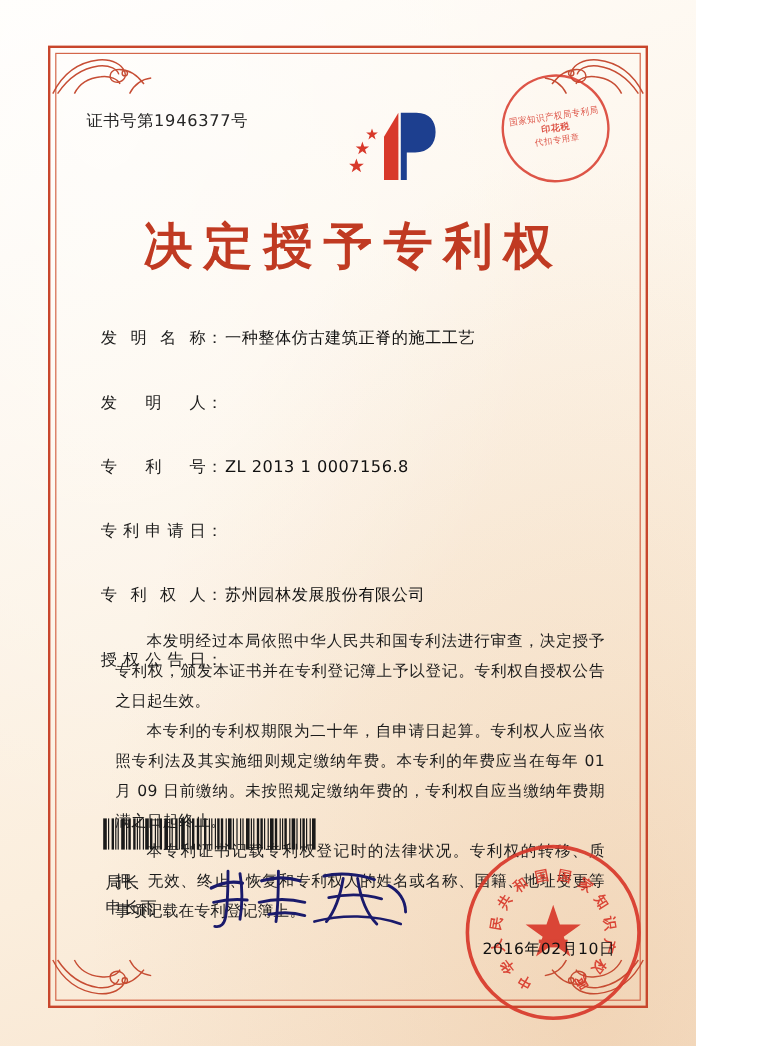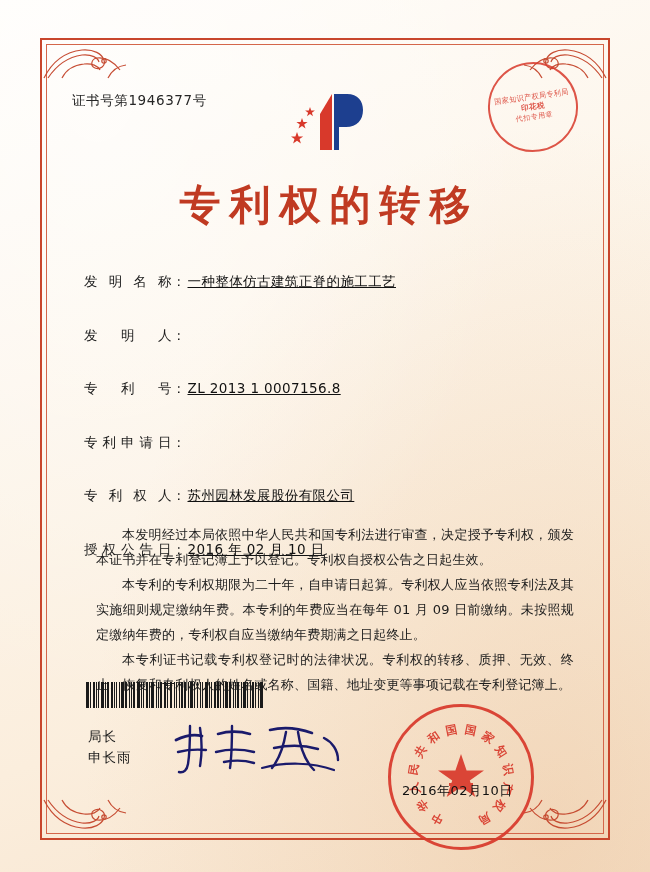--- a/index.html
+++ b/index.html
@@ -9,21 +9,21 @@
   body {
     width: 650px;
     height: 872px;
     background: #ffffff;
     font-family: "DejaVu Sans", "Liberation Sans", sans-serif;
     overflow: hidden;
   }
 
   .page {
     position: relative;
-    width: 650px;
+    width: 580px;
     height: 872px;
     background:
       linear-gradient(160deg, #fffdfa 0%, #fdf6ec 35%, #fbeedd 70%, #f7e3cd 100%);
     overflow: hidden;
   }
 
   
   .frame-outer {
     position: absolute;
     left: 40px;
@@ -144,21 +144,20 @@
   .field-label.spread {
     display: inline-block;
     width: 88px;
     text-align: justify;
     text-align-last: justify;
   }
   .field-sep { padding: 0 2px 0 0; }
   .field-value {
     letter-spacing: 0.4px;
     color: #111;
-    text-decoration: underline;
   }
 
   
   .body-text {
     position: absolute;
     left: 84px;
     right: 76px;
     top: 522px;
     font-size: 13px;
     line-height: 25px;
@@ -339,21 +338,21 @@
         <polygon points="19,19 20.2,22.5 23.9,22.5 20.9,24.7 22,28.2 19,26 16,28.2 17.1,24.7 14.1,22.5 17.8,22.5"></polygon>
       </g>
 
       <polygon points="29,62 29,26 41,6 41,62" fill="#d8392b"></polygon>
 
       <path d="M43 6 L56 6 C67 6 72 13 72 22 C72 32 66 39 55 39 L48 39 L48 62 L43 62 Z" fill="#1d3f8f"></path>
       <path d="M48 12 L55 12 C62 12 66 16 66 22 C66 29 62 33 55 33 L48 33 Z" fill="#ffffff" opacity="0"></path>
     </svg>
   </div>
 
-  <div class="title">专利权的转移</div>
+  <div class="title">决定授予专利权</div>
 
   <div class="fields">
     <div class="field-row">
       <span class="field-label spread">发明名称</span>
       <span class="field-sep">：</span>
       <span class="field-value">一种整体仿古建筑正脊的施工工艺</span>
     </div>
     <div class="field-row">
       <span class="field-label spread">发明人</span>
       <span class="field-sep">：</span>
@@ -368,21 +367,20 @@
       <span class="field-sep">：</span>
     </div>
     <div class="field-row">
       <span class="field-label spread">专利权人</span>
       <span class="field-sep">：</span>
       <span class="field-value">苏州园林发展股份有限公司</span>
     </div>
     <div class="field-row">
       <span class="field-label spread">授权公告日</span>
       <span class="field-sep">：</span>
-      <span class="field-value">2016 年 02 月 10 日</span>
     </div>
   </div>
 
   <div class="body-text">
     <p>本发明经过本局依照中华人民共和国专利法进行审查，决定授予专利权，颁发本证书并在专利登记簿上予以登记。专利权自授权公告之日起生效。</p>
     <p>本专利的专利权期限为二十年，自申请日起算。专利权人应当依照专利法及其实施细则规定缴纳年费。本专利的年费应当在每年 01 月 09 日前缴纳。未按照规定缴纳年费的，专利权自应当缴纳年费期满之日起终止。</p>
     <p>本专利证书记载专利权登记时的法律状况。专利权的转移、质押、无效、终止、恢复和专利权人的姓名或名称、国籍、地址变更等事项记载在专利登记簿上。</p>
   </div>
 
   <div class="barcode" id="barcode">

